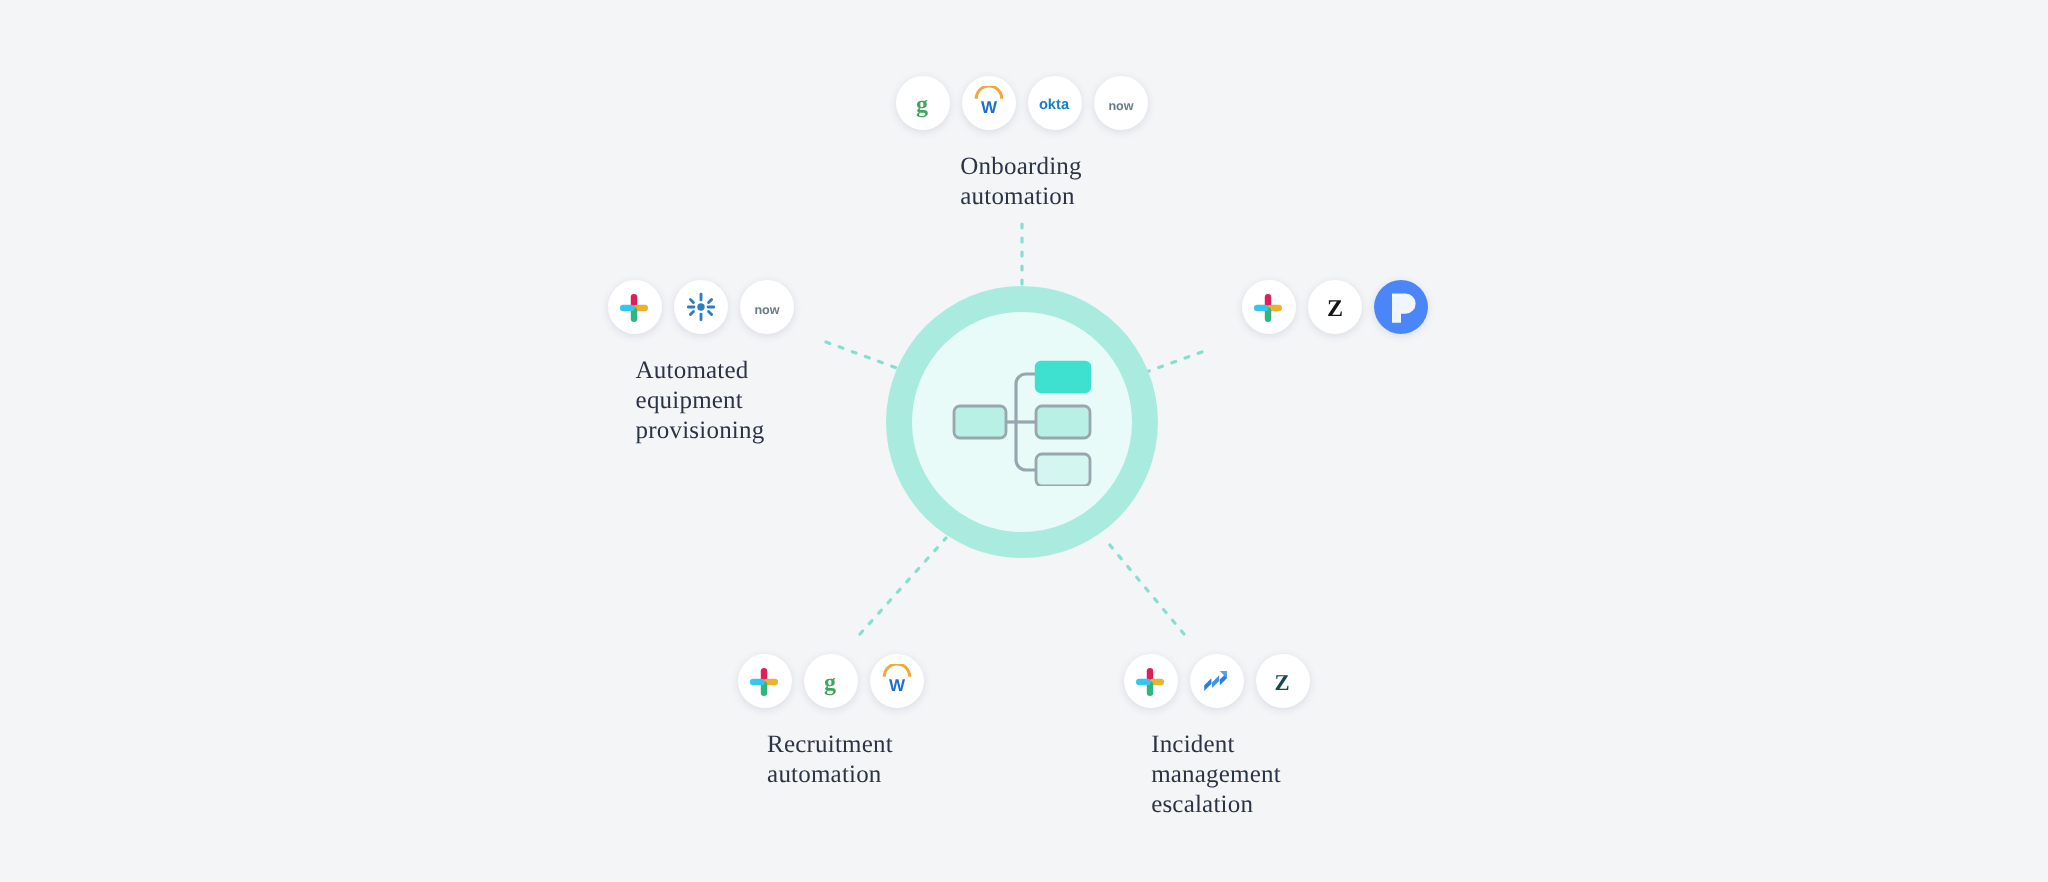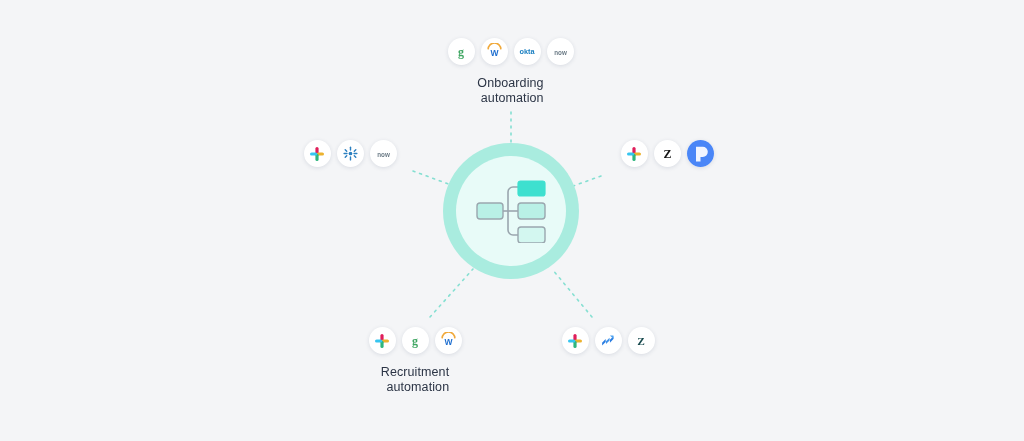--- a/index.html
+++ b/index.html
@@ -78,26 +78,27 @@
     box-shadow: 0 1px 4px rgba(40,55,90,0.13);
     display: flex;
     align-items: center;
     justify-content: center;
     overflow: hidden;
   }
   .chip svg { display: block; }
 
   .node-label {
     margin-top: 11px;
-    text-align: right;
+    text-align: left;
     font-size: 12.5px;
     line-height: 15px;
     color: #2b3445;
     letter-spacing: 0.1px;
     white-space: pre-line;
+    font-family: Liberation Serif, serif;
   }
 
   
   #node-onboarding   { left: 443px; top: 38px;  width: 135px; }
   #node-equipment    { left: 296px; top: 140px; width: 108px; }
   #node-lead         { left: 608px; top: 140px; width: 118px; }
   #node-recruitment  { left: 365px; top: 327px; width: 100px; }
   #node-incident     { left: 556px; top: 327px; width: 104px; }
 </style>
 </head>
@@ -200,20 +201,23 @@
         </svg>
       </div>
 
       <div class="chip" title="ServiceNow">
         <svg viewBox="0 0 30 14" width="21" height="10" xmlns="http://www.w3.org/2000/svg">
           <text x="15" y="11" text-anchor="middle" font-family="Liberation Sans, sans-serif" font-size="9" font-weight="bold" fill="#6b7b86">now</text>
         </svg>
       </div>
 
     </div>
+    <div class="node-label">Automated
+equipment
+provisioning</div>
   </div>
 
   <div class="node" id="node-lead">
     <div class="chip-row">
 
       <div class="chip" title="Slack">
         <svg viewBox="0 0 24 24" width="16" height="16" xmlns="http://www.w3.org/2000/svg">
           <rect x="9.6" y="1.5" width="4.8" height="11" rx="2.4" fill="#e01e5a"></rect>
           <rect x="11.5" y="9.6" width="11" height="4.8" rx="2.4" fill="#ecb22e"></rect>
           <rect x="9.6" y="11.5" width="4.8" height="11" rx="2.4" fill="#2eb67d"></rect>
@@ -290,15 +294,18 @@
         </svg>
       </div>
 
       <div class="chip" title="Zendesk">
         <svg viewBox="0 0 24 24" width="16" height="16" xmlns="http://www.w3.org/2000/svg">
           <text x="12" y="18" text-anchor="middle" font-family="Liberation Serif, serif" font-size="17" font-weight="bold" fill="#17494d">Z</text>
         </svg>
       </div>
 
     </div>
+    <div class="node-label">Incident
+management
+escalation</div>
   </div>
 
 </div>
 
 </body></html>

